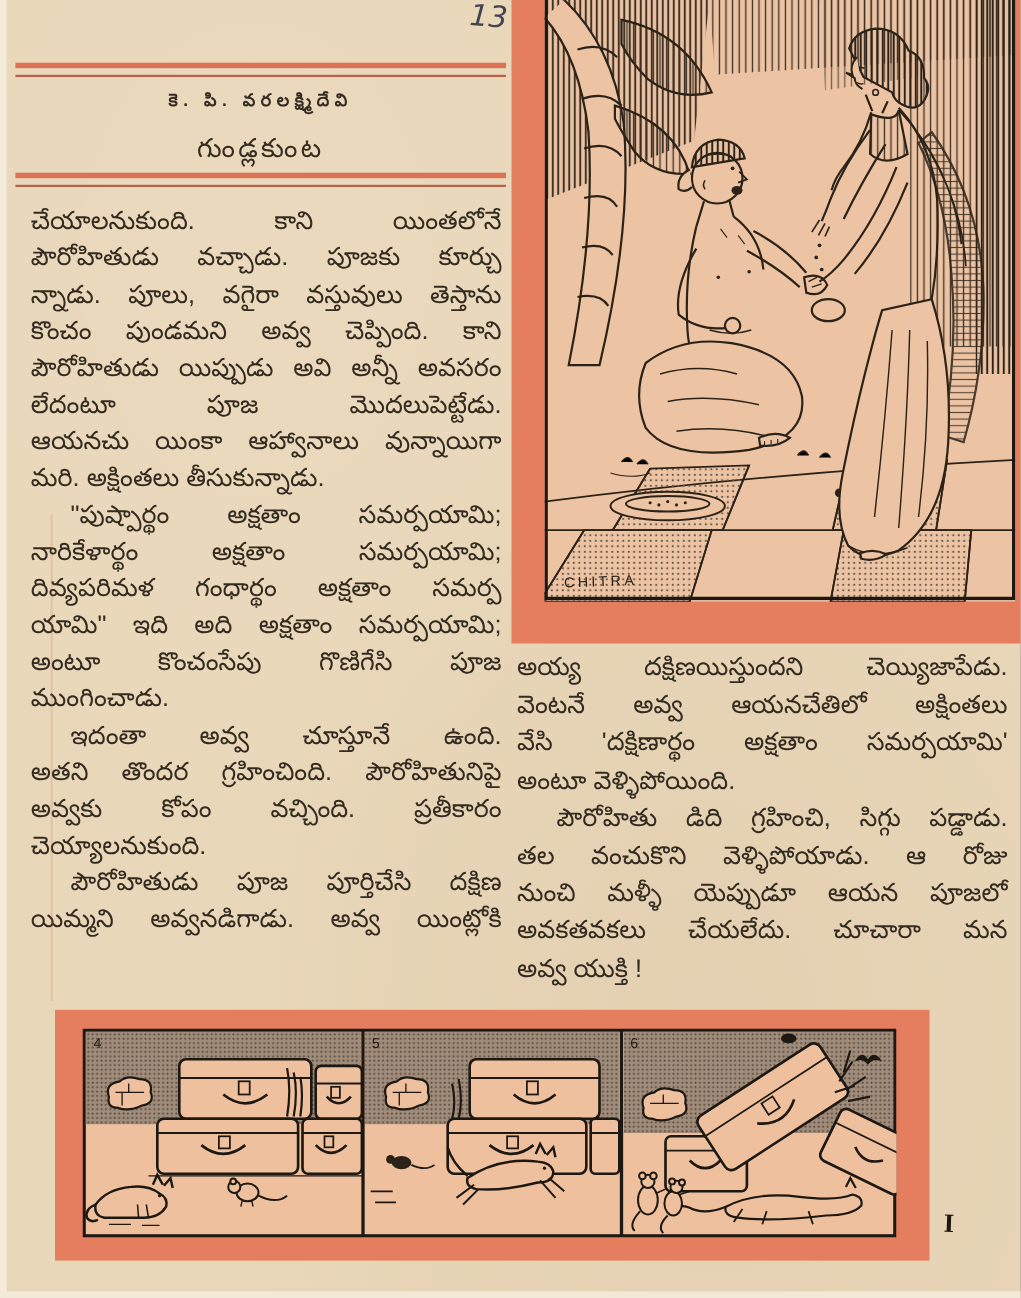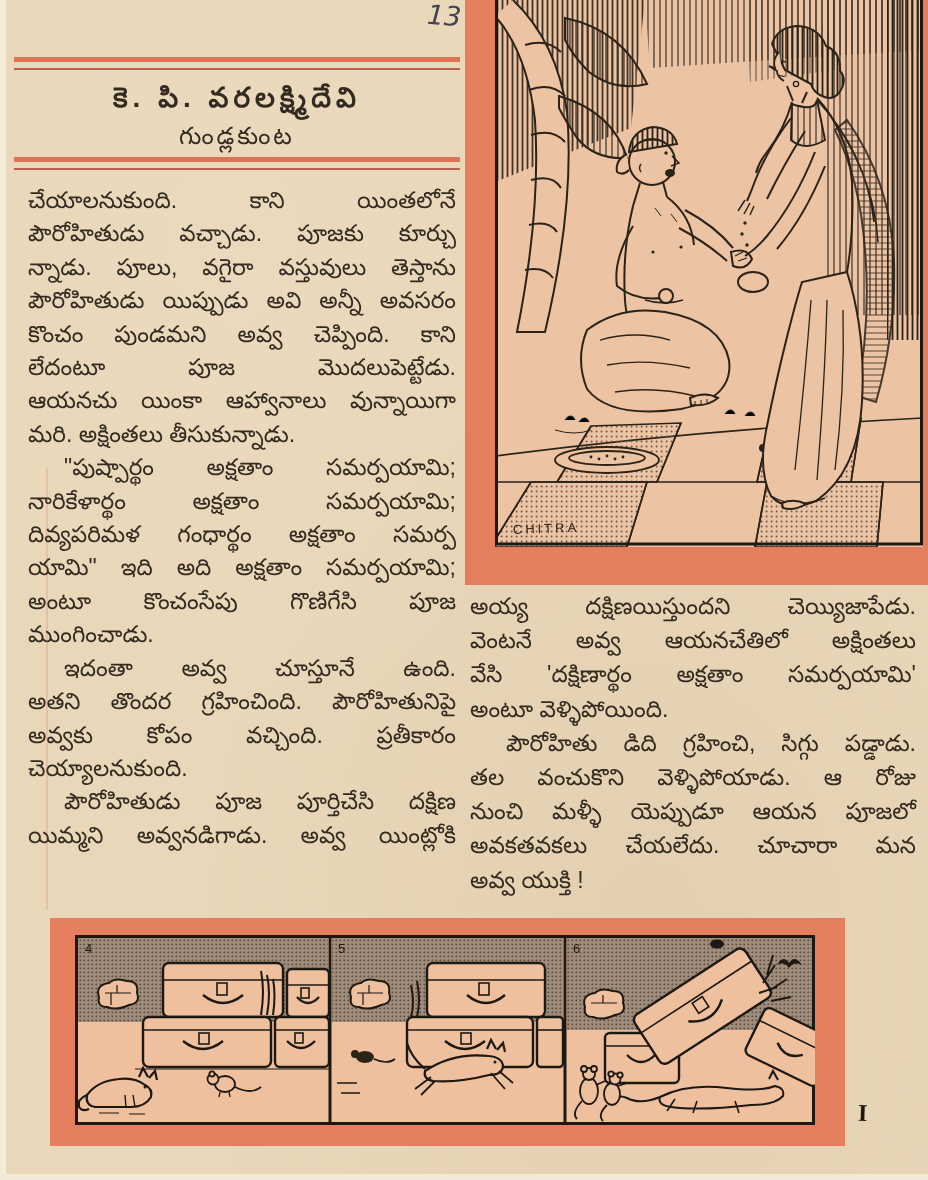--- a/index.html
+++ b/index.html
@@ -17,21 +17,21 @@
   .pagenum{
     position:absolute;left:427px;top:0px;font-family:"DejaVu Sans",sans-serif;
     font-style:italic;font-size:27px;color:#44434e;transform:rotate(4deg);
   }
   .rule{position:absolute;left:14px;width:446px;height:6px;
     border-top:5px solid #db7356;border-bottom:2px solid #b86049;}
   .rule1{top:57px;}
   .rule2{top:157px;}
   .author{
     position:absolute;left:14px;top:82px;width:446px;text-align:center;
-    font-size:28px;font-weight:bold;letter-spacing:5px;color:#332b20;
+    font-size:16px;font-weight:bold;letter-spacing:5px;color:#332b20;
   }
   .place{
     position:absolute;left:14px;top:122px;width:446px;text-align:center;
     font-size:24px;letter-spacing:3px;color:#332b20;
   }
   .col{position:absolute;font-size:23px;color:#332b20;}
   .col-left{left:28px;top:184px;width:428px;line-height:33.4px;}
   .col-right{left:470px;top:589px;width:446px;line-height:34.2px;}
   .tline{width:100%;}
   .just{text-align:justify;text-align-last:justify;}
@@ -58,22 +58,22 @@
 
   <div class="rule rule1"></div>
   <div class="author">కె. పి. వరలక్ష్మిదేవి</div>
   <div class="place">గుండ్లకుంట</div>
   <div class="rule rule2"></div>
 
   <div class="col col-left">
       <div class="tline just">చేయాలనుకుంది. కాని యింతలోనే</div>
       <div class="tline just">పౌరోహితుడు వచ్చాడు. పూజకు కూర్చు</div>
       <div class="tline just">న్నాడు. పూలు, వగైరా వస్తువులు తెస్తాను</div>
+      <div class="tline just">కొంచం పుండమని అవ్వ చెప్పింది. కాని</div>
       <div class="tline just">పౌరోహితుడు యిప్పుడు అవి అన్నీ అవసరం</div>
-      <div class="tline just">కొంచం పుండమని అవ్వ చెప్పింది. కాని</div>
       <div class="tline just">లేదంటూ పూజ మొదలుపెట్టేడు.</div>
       <div class="tline just">ఆయనచు యింకా ఆహ్వానాలు వున్నాయిగా</div>
       <div class="tline">మరి. అక్షింతలు తీసుకున్నాడు.</div>
       <div class="tline just ind">"పుష్పార్థం అక్షతాం సమర్పయామి;</div>
       <div class="tline just">నారికేళార్థం అక్షతాం సమర్పయామి;</div>
       <div class="tline just">దివ్యపరిమళ గంధార్థం అక్షతాం సమర్ప</div>
       <div class="tline just">యామి" ఇది అది అక్షతాం సమర్పయామి;</div>
       <div class="tline just">అంటూ కొంచంసేపు గొణిగేసి పూజ</div>
       <div class="tline">ముంగించాడు.</div>
       <div class="tline just ind">ఇదంతా అవ్వ చూస్తూనే ఉంది.</div>

